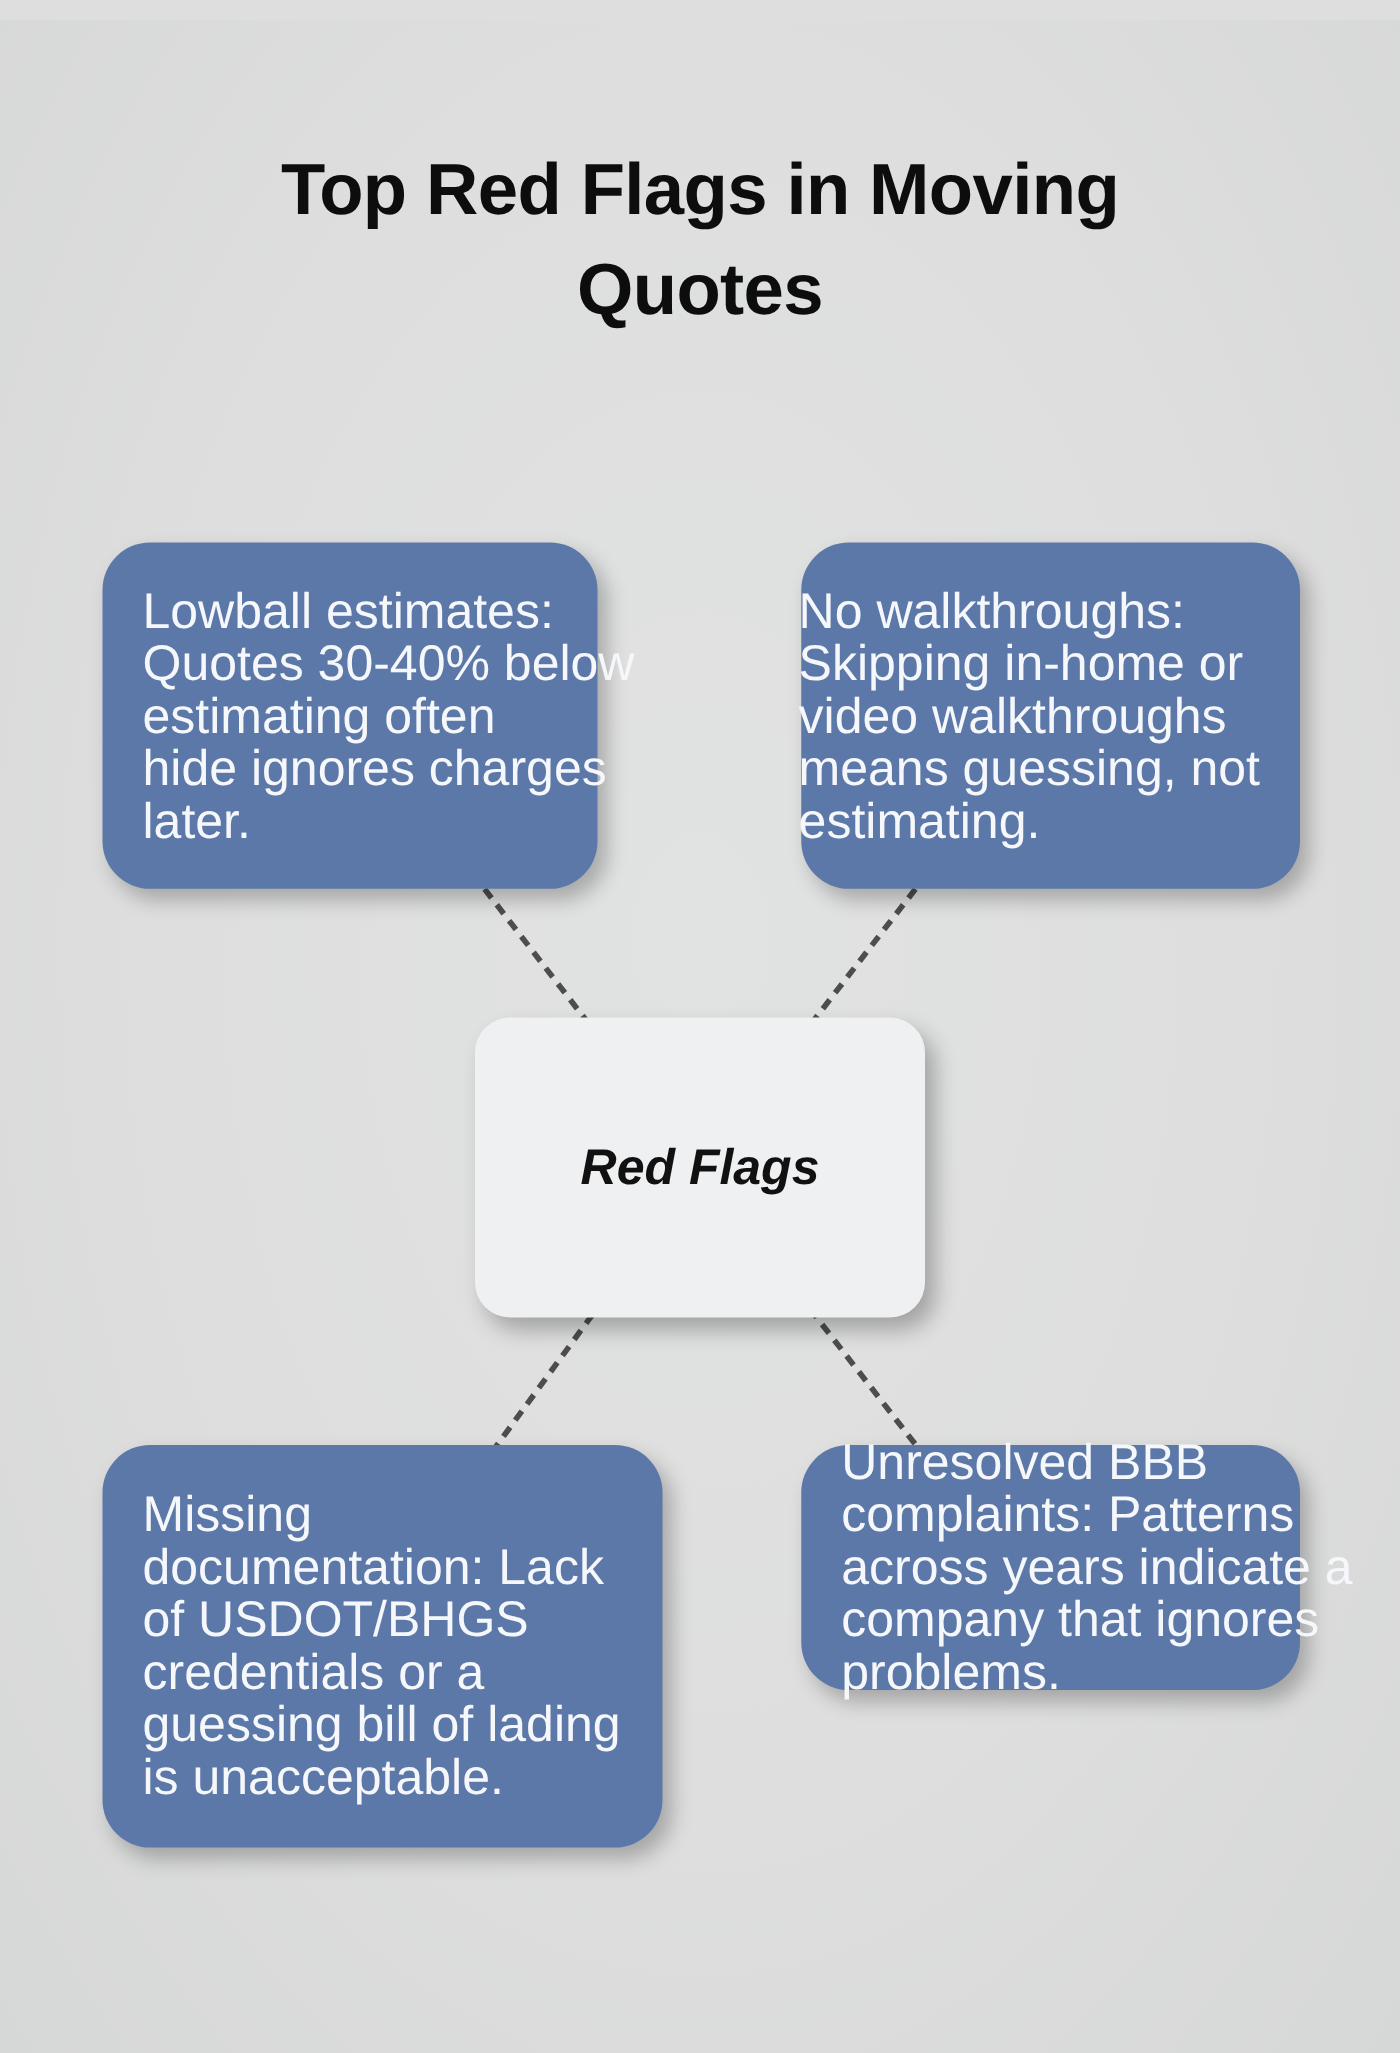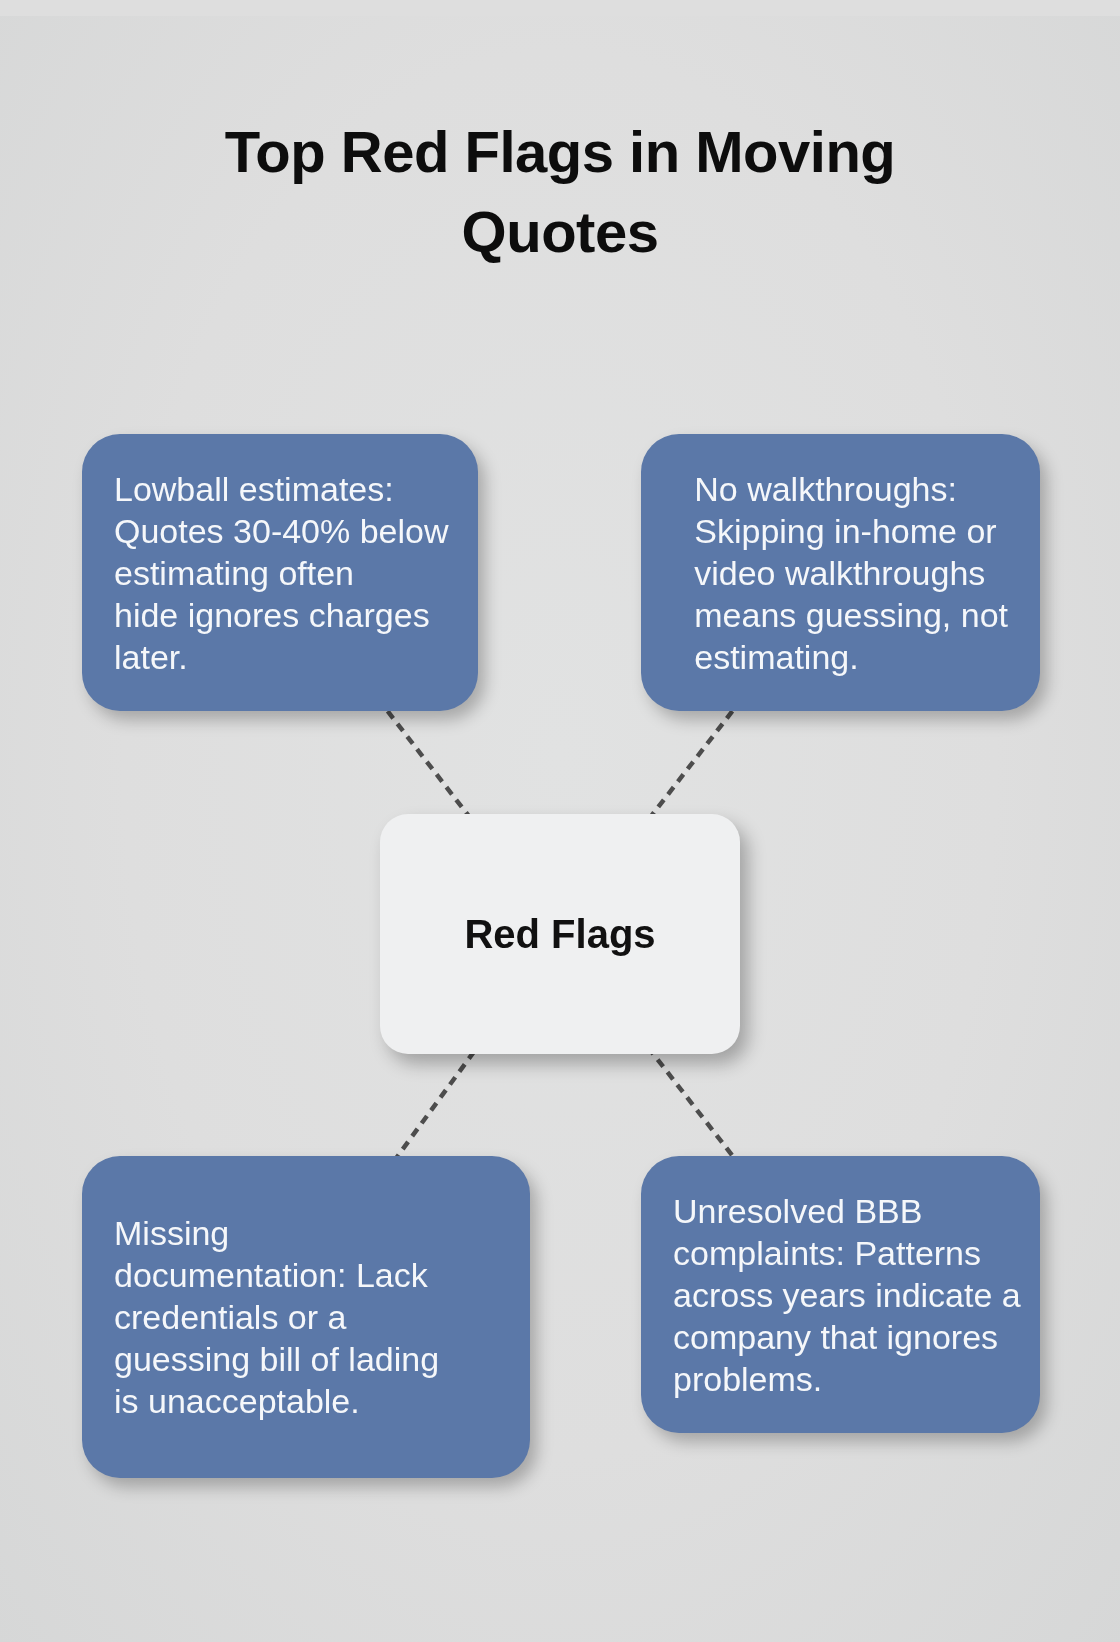--- a/index.html
+++ b/index.html
@@ -49,38 +49,39 @@
     position: absolute;
     background: var(--node-fill);
     border-radius: 38px;
     box-shadow: 7px 9px 16px rgba(0,0,0,0.25);
     display: flex;
     align-items: center;
     padding: 0 32px;
   }
   .node .line {
     white-space: nowrap;
-    font-size: 34px;
+    font-size: 40px;
     line-height: 42px;
     color: var(--node-text);
   }
   .box-tl { left: 82px;  top: 418px;  width: 396px; height: 277px; }
   .box-tr { left: 641px; top: 418px;  width: 399px; height: 277px; justify-content: flex-end; }
   .box-bl { left: 82px;  top: 1140px; width: 448px; height: 322px; }
-  .box-br { left: 641px; top: 1140px; width: 399px; height: 277px; }
+  .box-br { left: 641px; top: 1140px; width: 399px; height: 196px; }
   .center-node {
     position: absolute;
     left: 380px; top: 798px;
     width: 360px; height: 240px;
     background: var(--center-fill);
     border-radius: 28px;
     box-shadow: 8px 10px 18px rgba(0,0,0,0.28);
     display: flex;
     align-items: center;
     justify-content: center;
+    font-style: italic;
   }
   .center-node span {
     font-size: 40px;
     font-weight: 700;
     color: var(--center-text);
   }
 </style>
 </head>
 <body>
 
@@ -112,20 +113,21 @@
       <div class="line">video walkthroughs</div>
       <div class="line">means guessing, not</div>
       <div class="line">estimating.</div>
     </div>
   </div>
 
   <div class="node box-bl">
     <div class="node-text">
       <div class="line">Missing</div>
       <div class="line">documentation: Lack</div>
+      <div class="line">of USDOT/BHGS</div>
       <div class="line">credentials or a</div>
       <div class="line">guessing bill of lading</div>
       <div class="line">is unacceptable.</div>
     </div>
   </div>
 
   <div class="node box-br">
     <div class="node-text">
       <div class="line">Unresolved BBB</div>
       <div class="line">complaints: Patterns</div>

